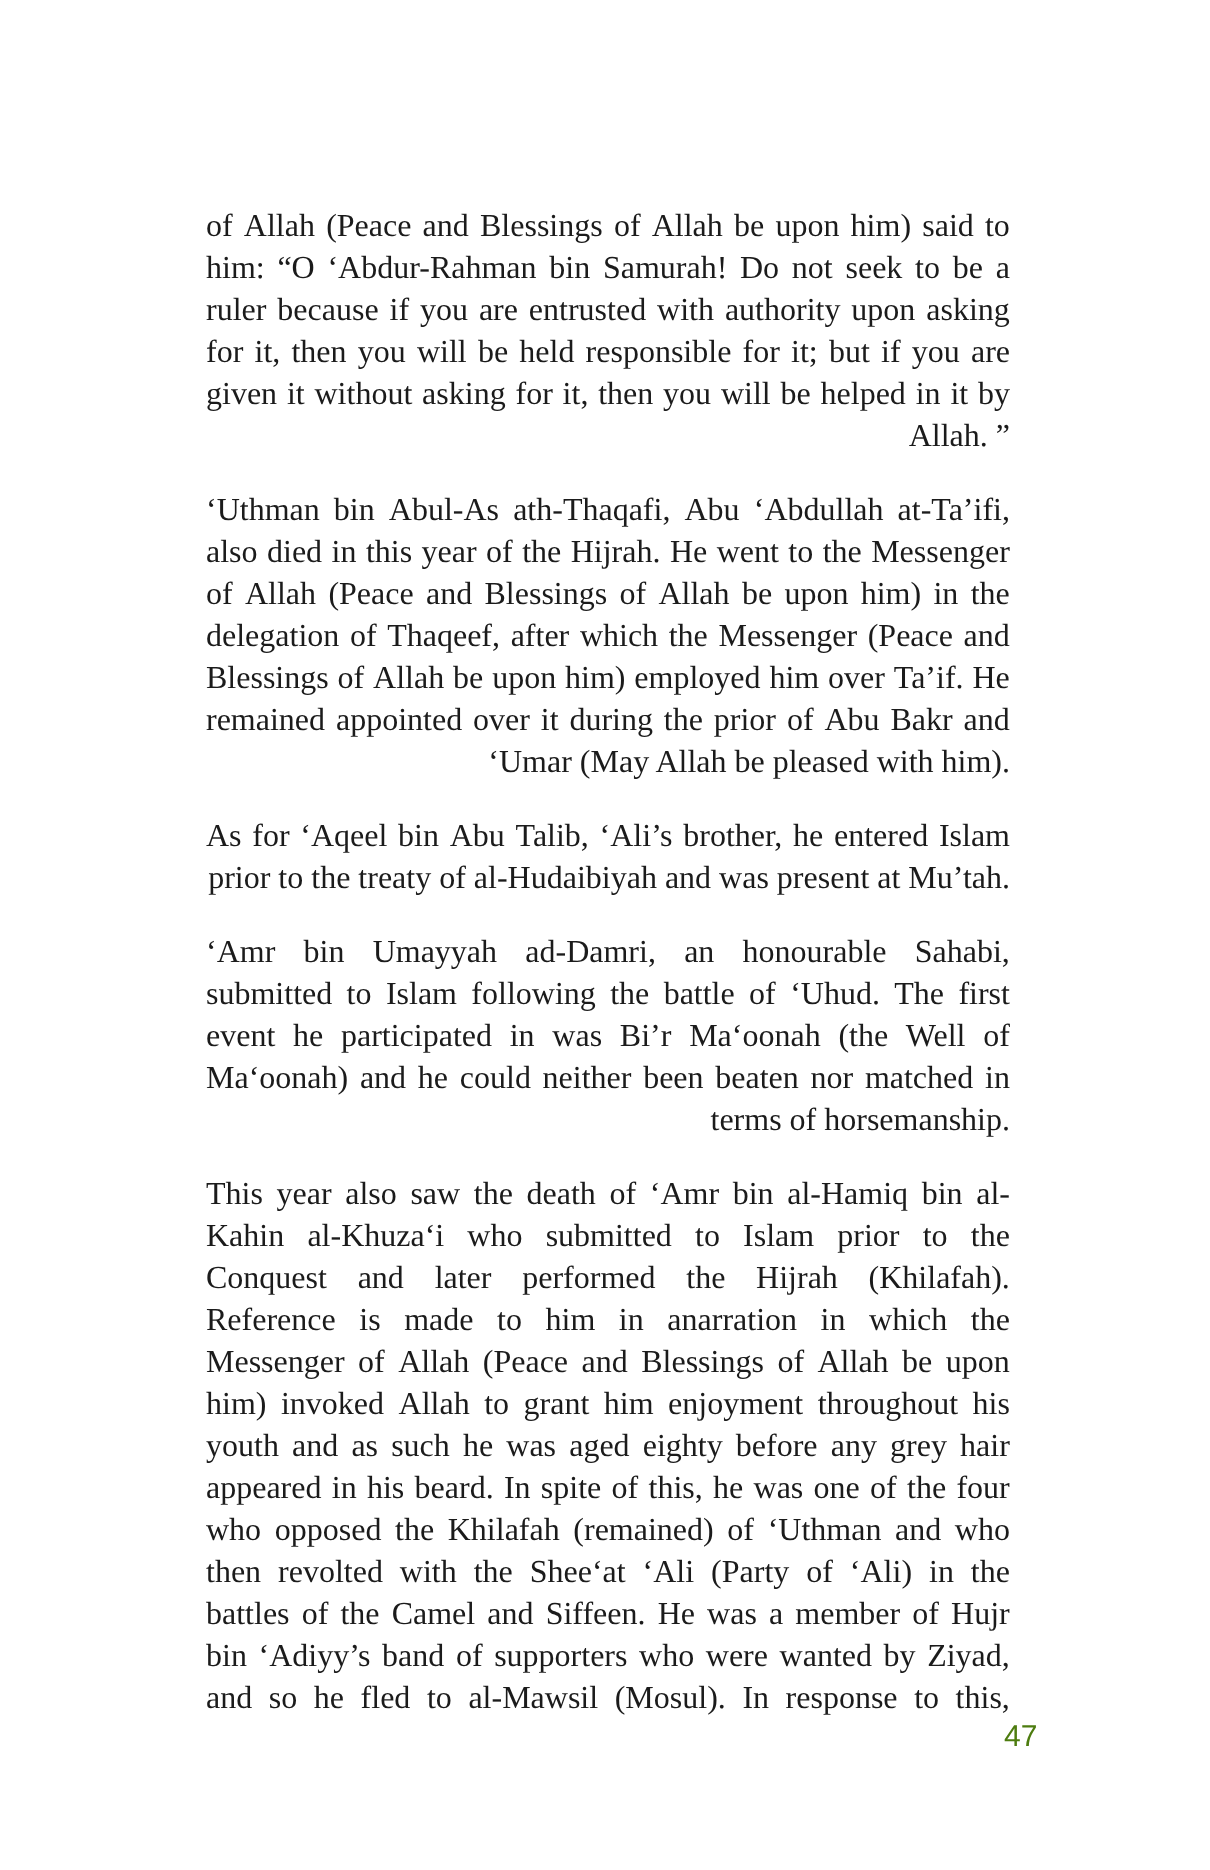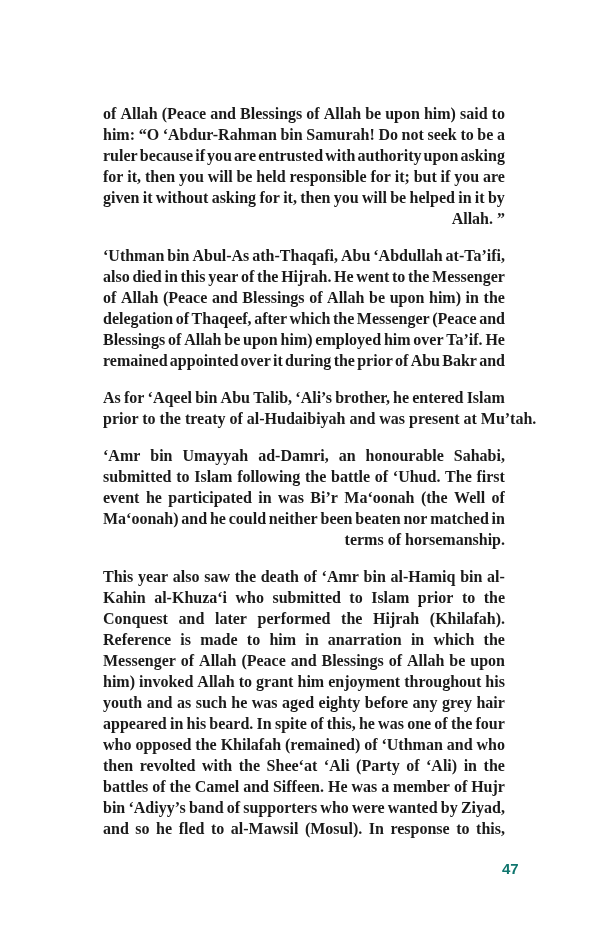--- a/index.html
+++ b/index.html
@@ -8,21 +8,20 @@
     background: #ffffff;
   }
   .page {
     position: relative;
     width: 540px;
     height: 935px;
     background: #ffffff;
     overflow: hidden;
     font-family: "Liberation Serif", "DejaVu Serif", serif;
     color: #1b1b1b;
-    font-weight: bold;
   }
   .text-column {
     position: absolute;
     left: 103px;
     top: 103px;
     width: 402px;
   }
   .paragraph {
     margin: 0 0 16px 0;
   }
@@ -45,21 +44,21 @@
     text-align: right;
     white-space: pre;
   }
   .page-number {
     position: absolute;
     left: 502px;
     top: 860px;
     font-family: "Liberation Sans", "DejaVu Sans", sans-serif;
     font-size: 15px;
     line-height: 18px;
-    color: #0f766e;
+    color: #4d7c0f;
   }
 </style>
 </head>
 <body>
 
 <div class="page">
   <div class="text-column">
       <div class="paragraph">
         <div class="line just">
           <span>of</span>
@@ -203,20 +202,21 @@
           <span>over</span>
           <span>it</span>
           <span>during</span>
           <span>the</span>
           <span>prior</span>
           <span>of</span>
           <span>Abu</span>
           <span>Bakr</span>
           <span>and</span>
         </div>
+        <div class="line last">‘Umar (May Allah be pleased with him).</div>
       </div>
       <div class="paragraph">
         <div class="line just">
           <span>As</span>
           <span>for</span>
           <span>‘Aqeel</span>
           <span>bin</span>
           <span>Abu</span>
           <span>Talib,</span>
           <span>‘Ali’s</span>

